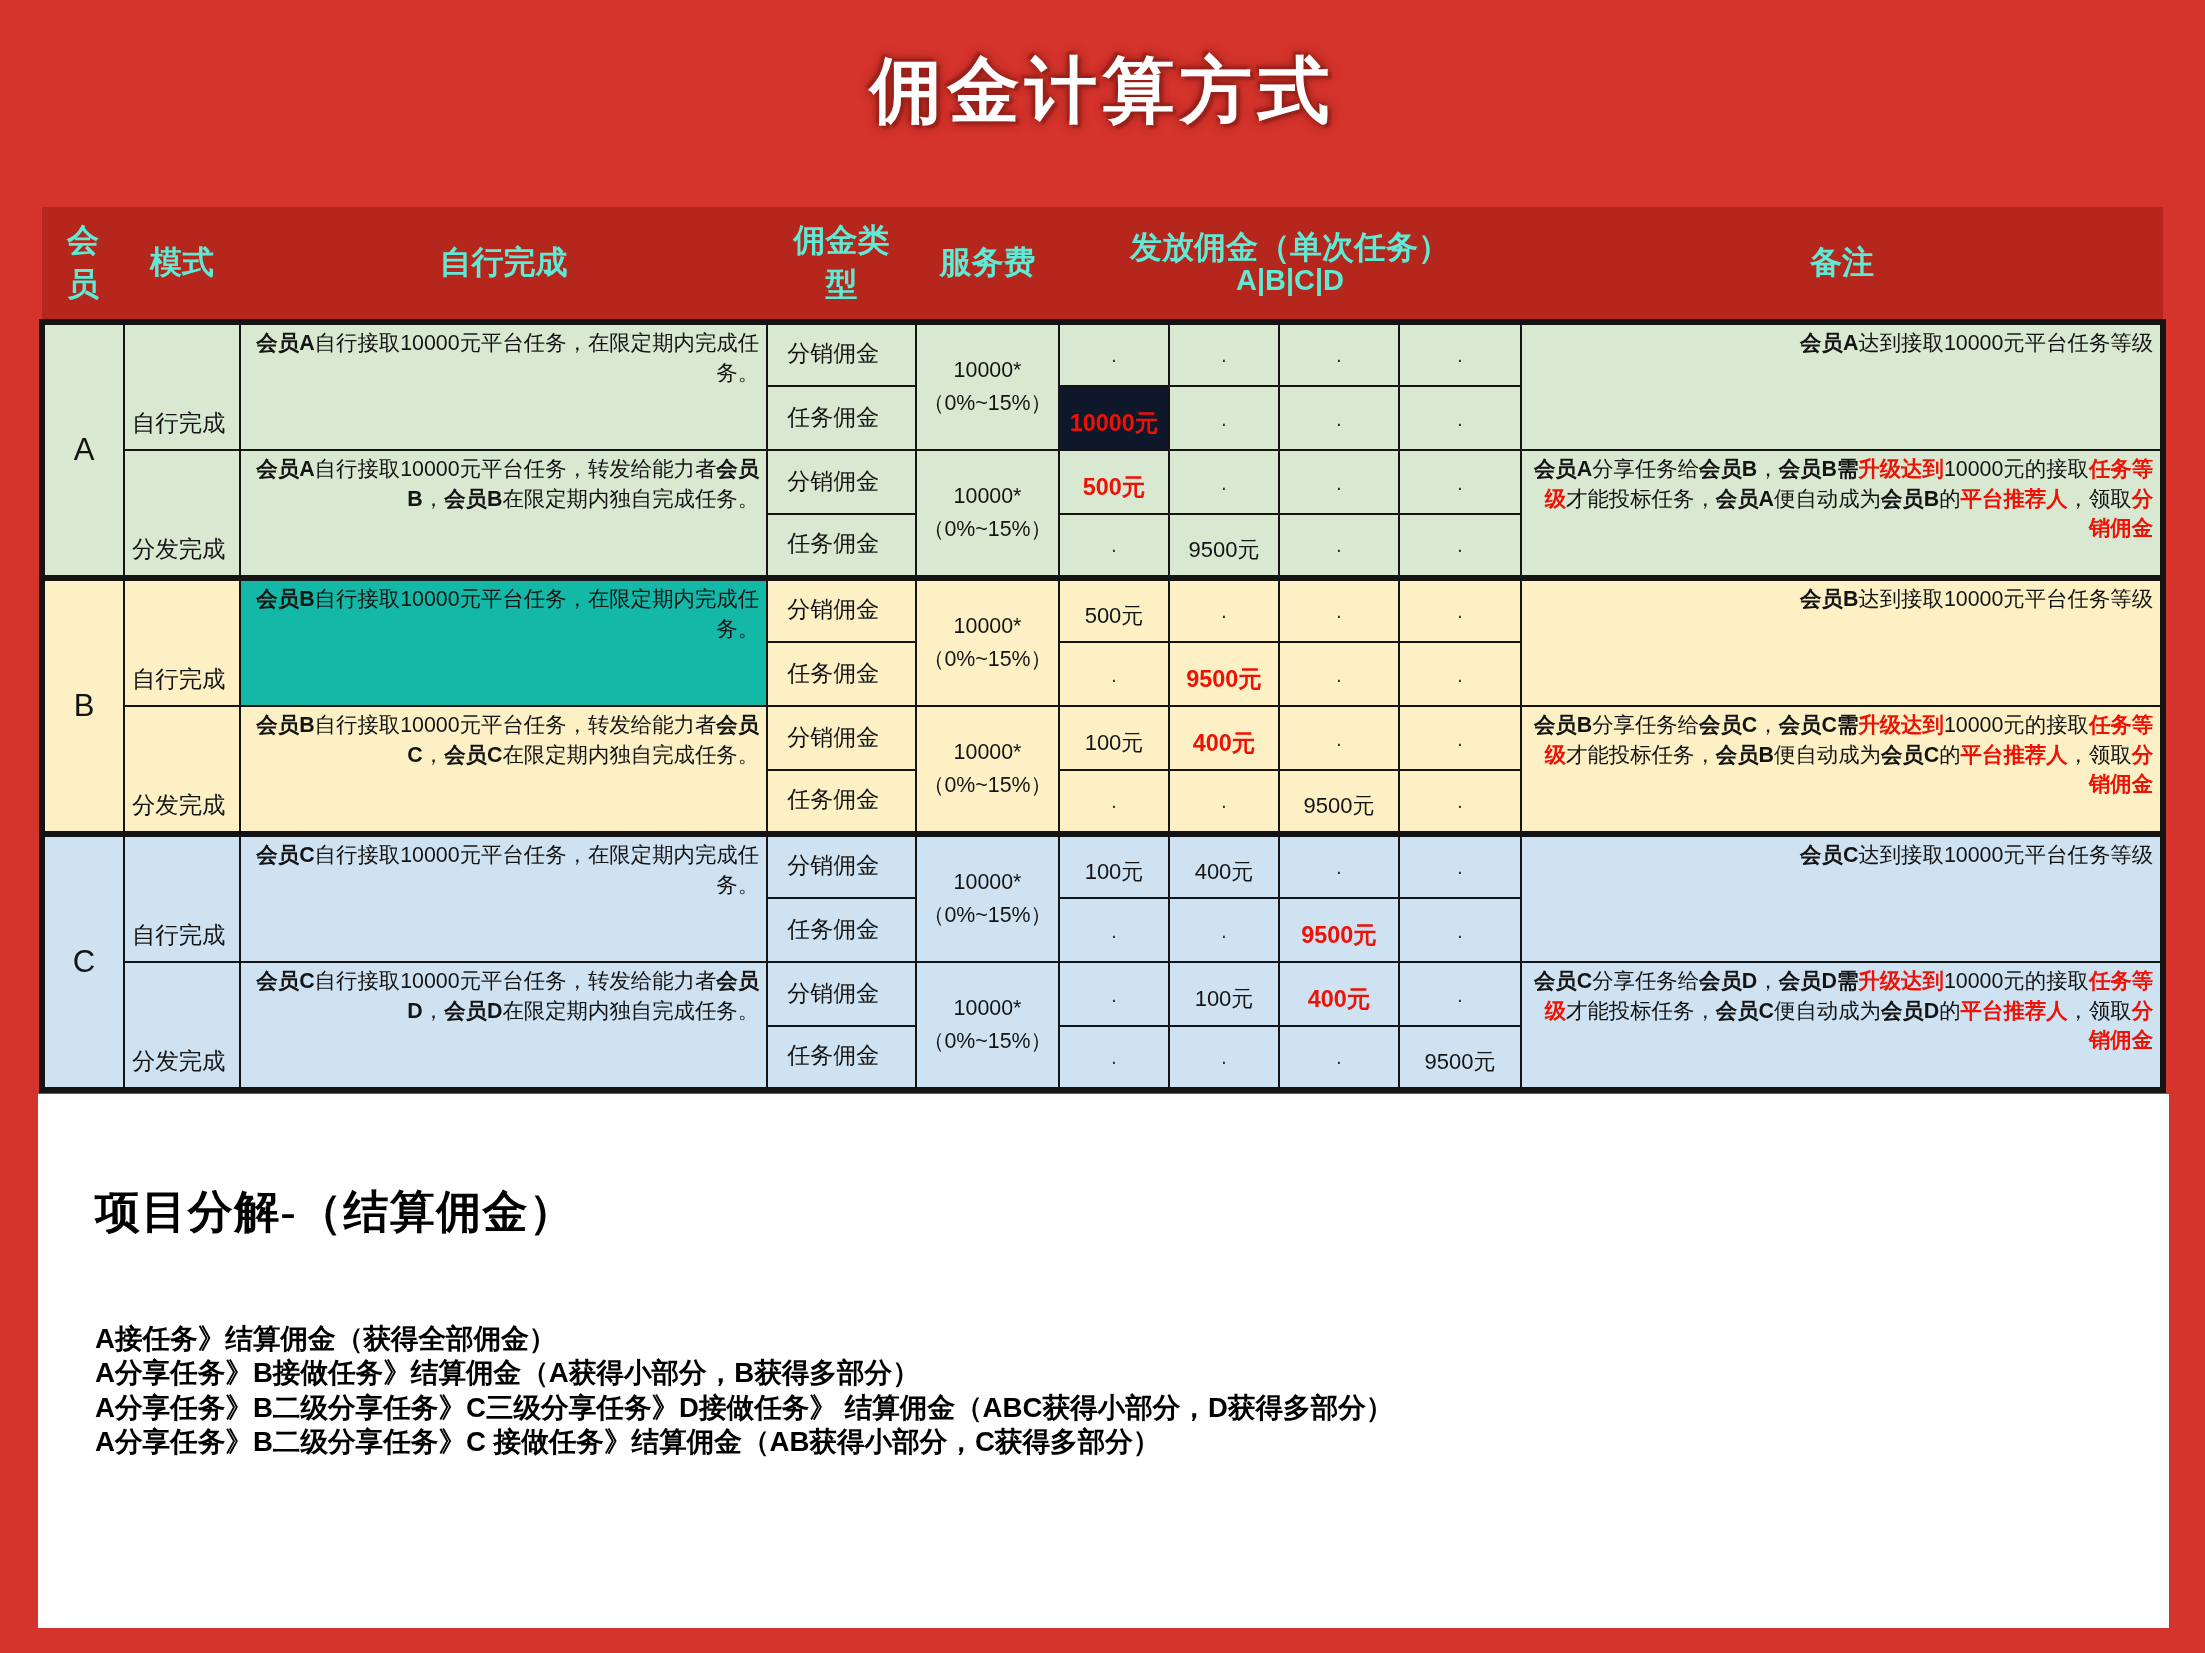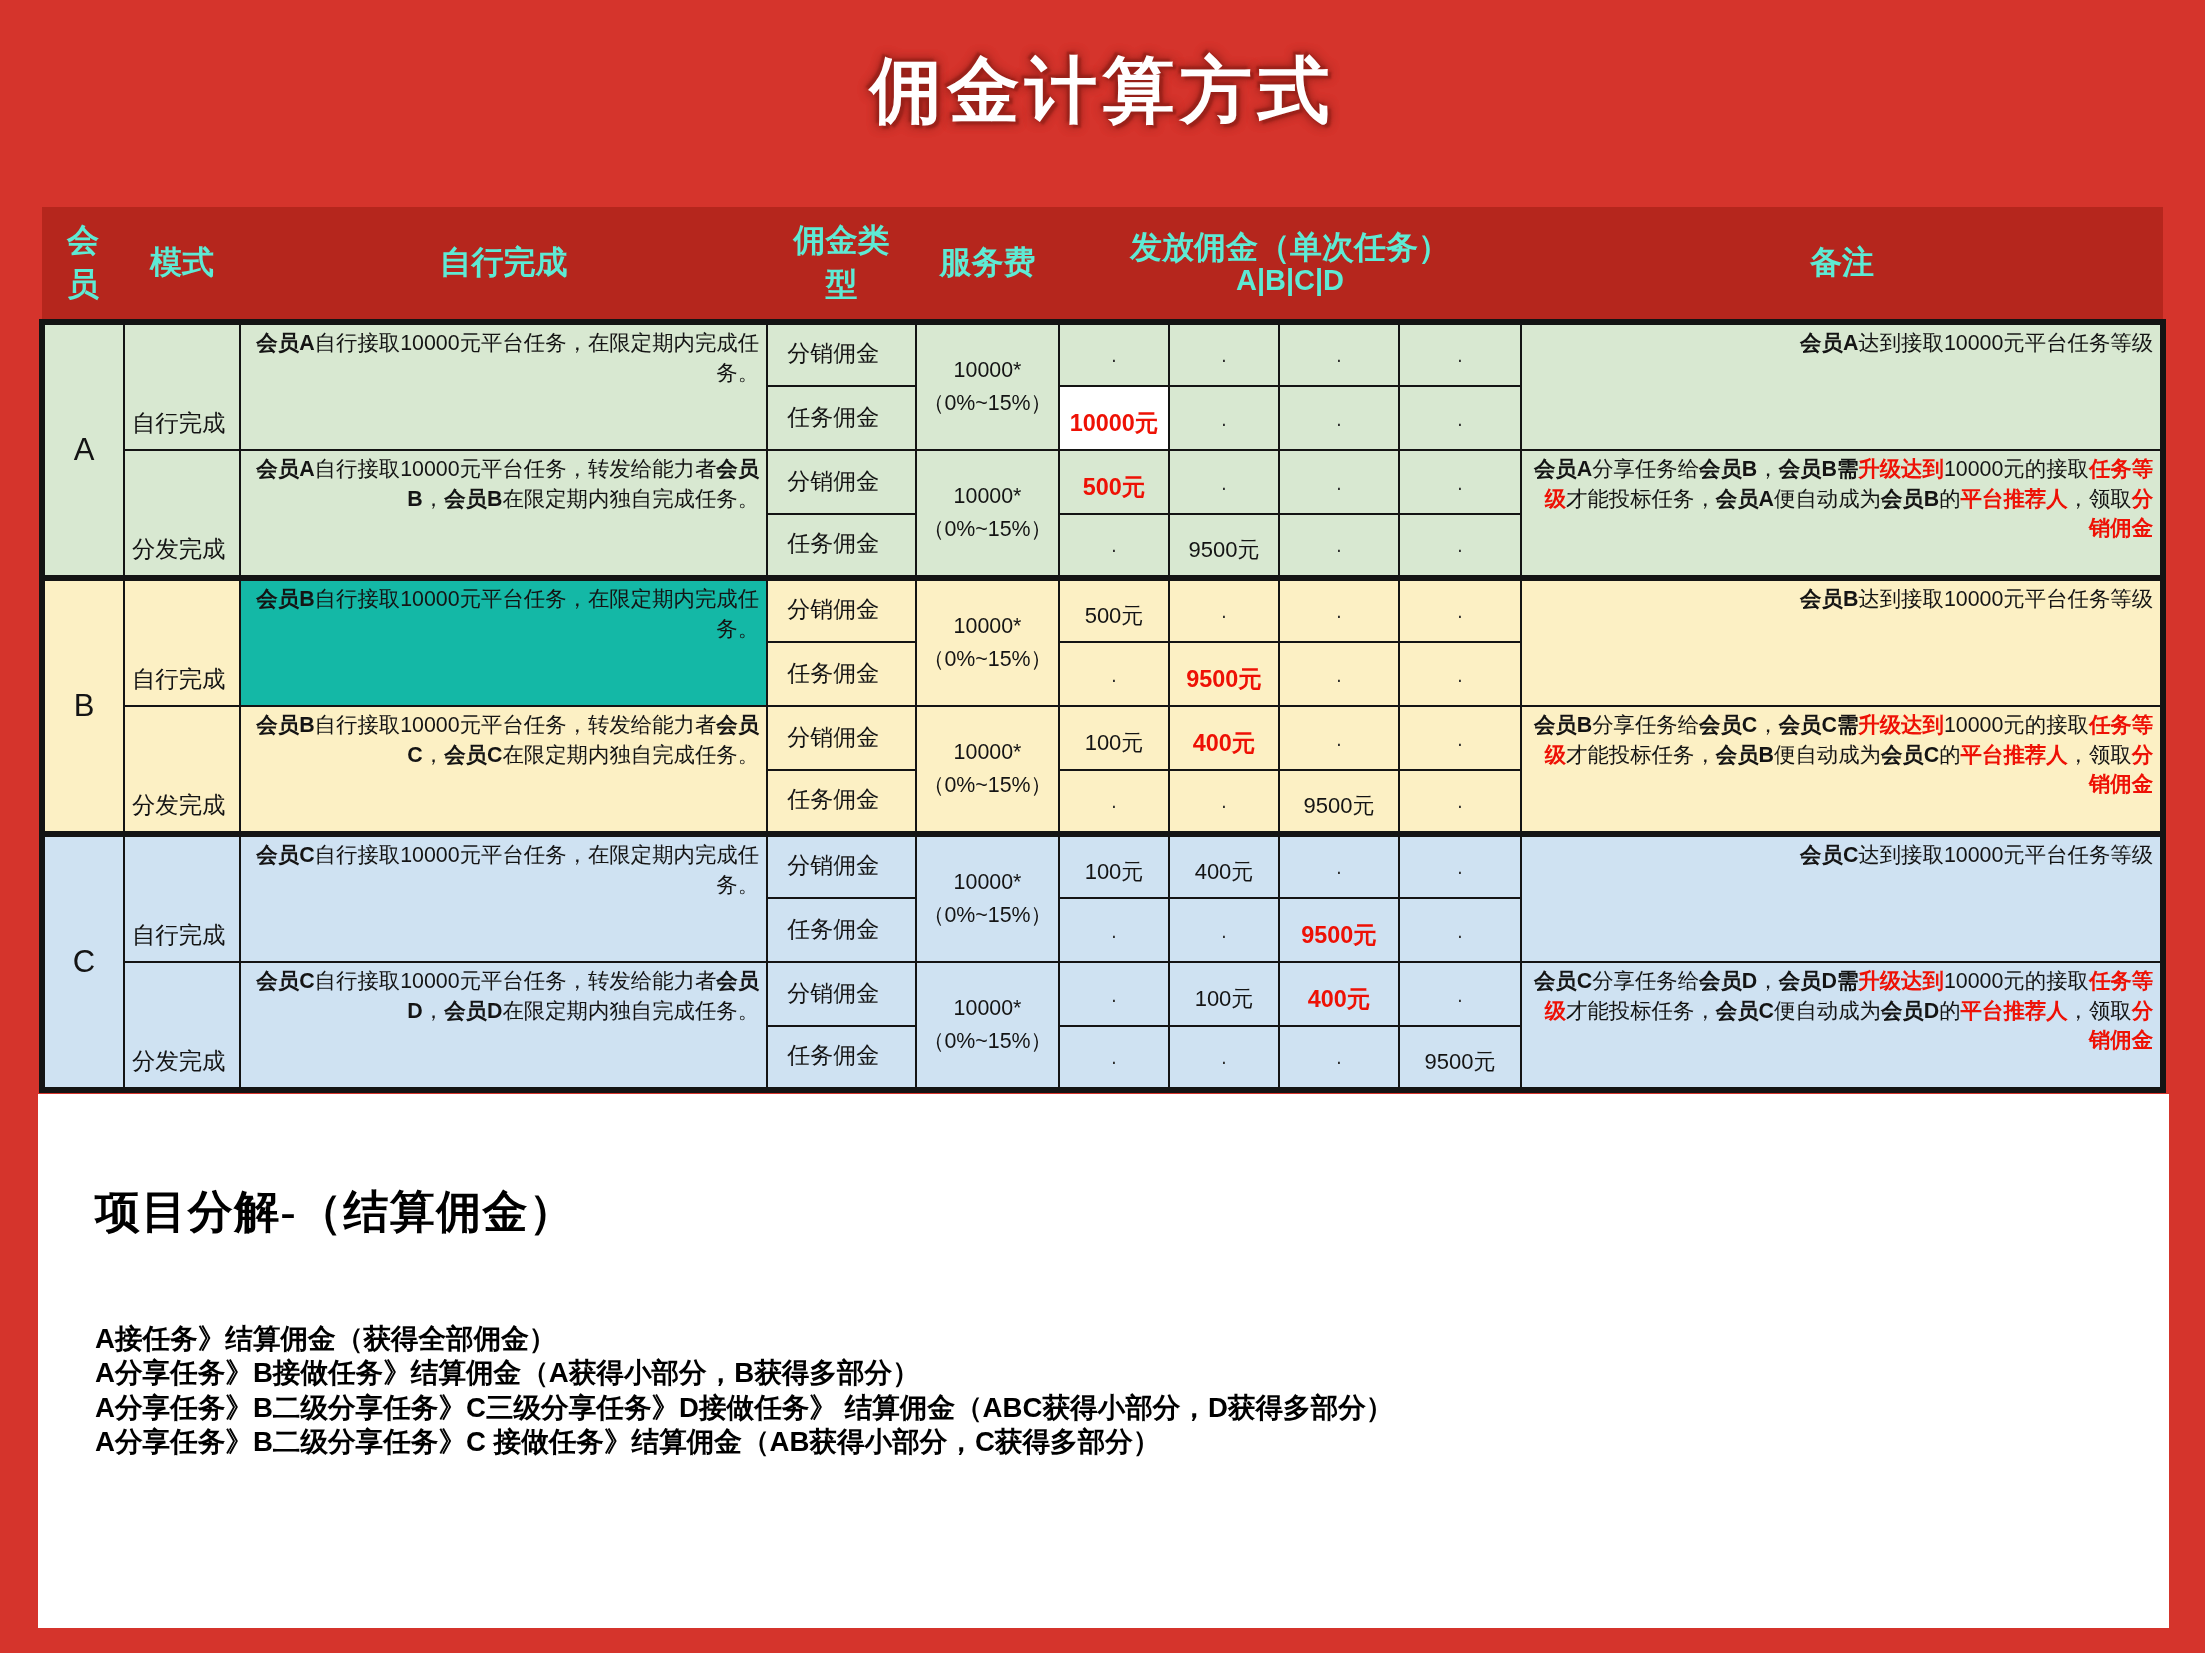--- a/index.html
+++ b/index.html
@@ -106,21 +106,21 @@
         <td class="c-fee" rowspan="2" style="background: rgb(216, 232, 209);">10000*
 （0%~15%）</td>
         <td class="c-amt dot" style="background: rgb(216, 232, 209);"><span class="s-n">.</span></td>
         <td class="c-amt dot" style="background: rgb(216, 232, 209);"><span class="s-n">.</span></td>
         <td class="c-amt dot" style="background: rgb(216, 232, 209);"><span class="s-n">.</span></td>
         <td class="c-amt dot" style="background: rgb(216, 232, 209);"><span class="s-n">.</span></td>
         <td class="c-remark" rowspan="2" style="background: rgb(216, 232, 209);"><span class="s-b">会员A</span><span class="s-n">达到接取10000元平台任务等级</span></td>
       </tr>
       <tr>
         <td class="c-type" style="background: rgb(216, 232, 209);">任务佣金</td>
-        <td class="c-amt" style="background: #ffffff;"><span class="s-rb">10000元</span></td>
+        <td class="c-amt" style="background: #0f172a;"><span class="s-rb">10000元</span></td>
         <td class="c-amt dot" style="background: rgb(216, 232, 209);"><span class="s-n">.</span></td>
         <td class="c-amt dot" style="background: rgb(216, 232, 209);"><span class="s-n">.</span></td>
         <td class="c-amt dot" style="background: rgb(216, 232, 209);"><span class="s-n">.</span></td>
       </tr>
       <tr>
         <td class="c-mode" rowspan="2" style="background: rgb(216, 232, 209);">分发完成</td>
         <td class="c-completion" rowspan="2" style="background: rgb(216, 232, 209);"><span class="s-b">会员A</span><span class="s-n">自行接取10000元平台任务，转发给能力者</span><span class="s-b">会员B</span><span class="s-n">，</span><span class="s-b">会员B</span><span class="s-n">在限定期内独自完成任务。</span></td>
         <td class="c-type" style="background: rgb(216, 232, 209);">分销佣金</td>
         <td class="c-fee" rowspan="2" style="background: rgb(216, 232, 209);">10000*
 （0%~15%）</td>

